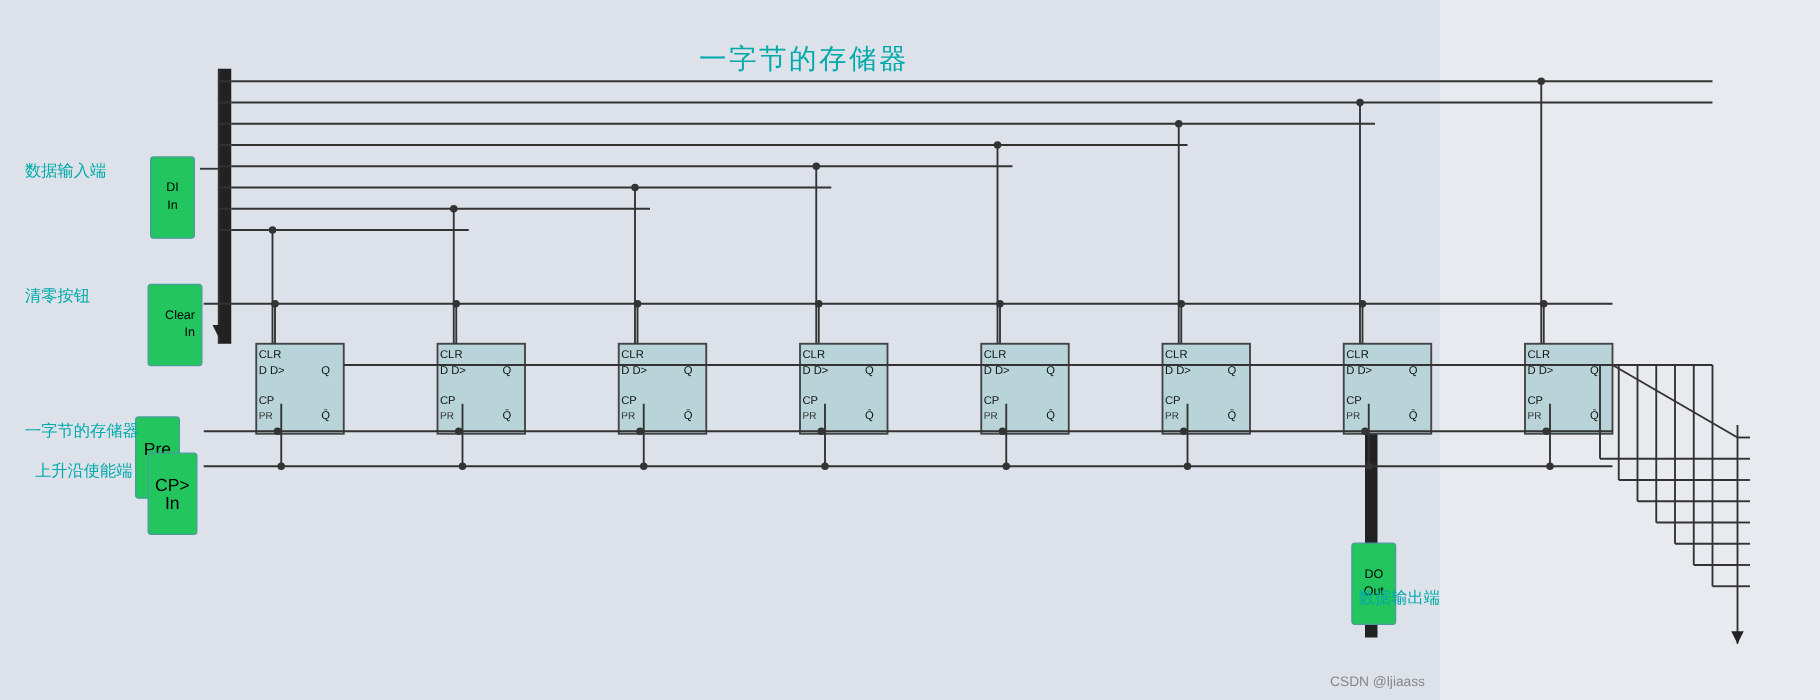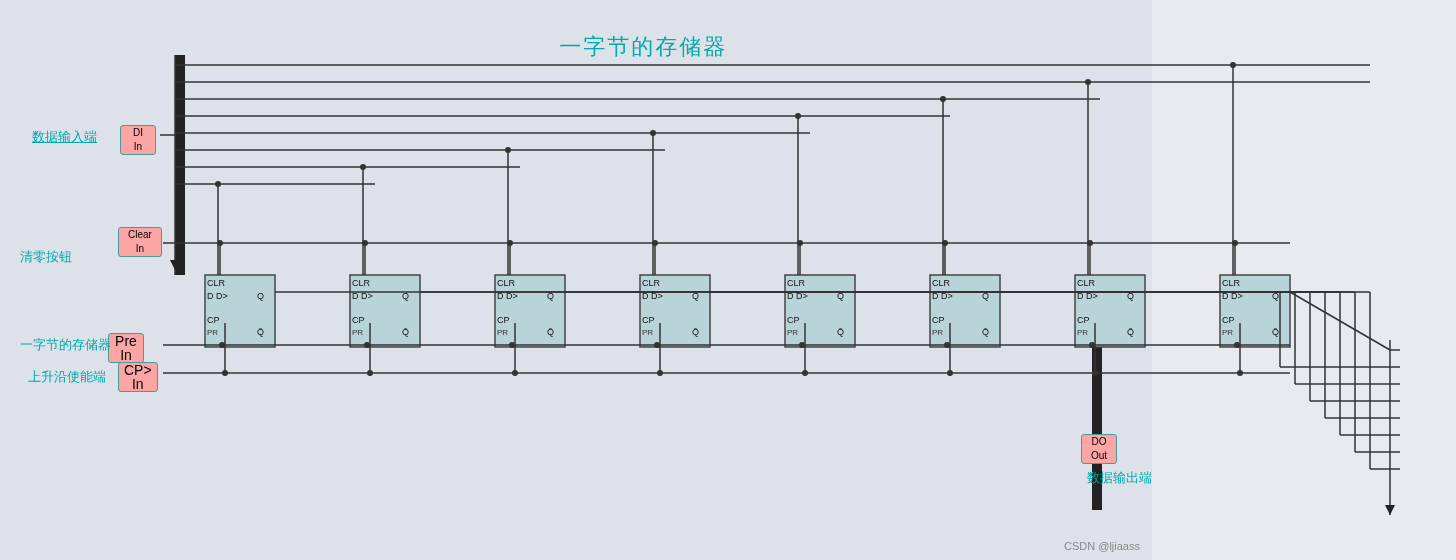--- a/index.html
+++ b/index.html
@@ -41,24 +41,24 @@
       position: absolute;
       right: 50px;
       top: 340px;
       width: 10px;
       background: #222;
       height: 170px;
     }
     
     .label-box {
       position: absolute;
-      background: #fca5a5;
+      background: #22c55e;
       border: 1px solid #4a9a9a;
       border-radius: 3px;
-      padding: 0 5px;
+      padding: 18px 5px;
       font-size: 11px;
       color: #000;
       text-align: center;
       min-width: 36px;
     }
     .label-text {
       position: absolute;
       color: #00aaaa;
       font-size: 13px;
     }
@@ -84,24 +84,24 @@
 
 <div class="main-container">
 
   <div class="title">一字节的存储器</div>
 
   <div class="terminal-block-left"></div>
 
   <div class="terminal-block-right"></div>
 
   <div class="label-box" style="left:120px; top:125px; font-size:10px; line-height:14px;">DI<br>In</div>
-  <div class="label-text" style="left:32px; top:128px;text-decoration:underline;">数据输入端</div>
-
-  <div class="label-box" style="left:118px; top:227px; font-size:10px; line-height:14px; min-width:44px;">Clear<br>In</div>
-  <div class="label-text" style="left:20px; top:248px;">清零按钮</div>
+  <div class="label-text" style="left:20px; top:128px;">数据输入端</div>
+
+  <div class="label-box" style="left:118px; top:227px; font-size:10px; line-height:14px; min-width:44px;text-align:right;">Clear<br>In</div>
+  <div class="label-text" style="left:20px; top:228px;">清零按钮</div>
 
   <div class="label-box" style="left:108px; top:333px; font-size:14px; line-height:14px;">Pre<br>In</div>
   <div class="label-text" style="left:20px; top:336px;">一字节的存储器</div>
 
   <div class="label-box" style="left:118px; top:362px; font-size:14px; line-height:14px;">CP&gt;<br>In</div>
   <div class="label-text" style="left:28px; top:368px;">上升沿使能端</div>
 
   <div class="label-box" style="right:35px; top:434px; font-size:10px; line-height:14px;margin-left:40px;">DO<br>Out</div>
   <div class="label-text" style="right:0px; top:469px;">数据输出端</div>
 

